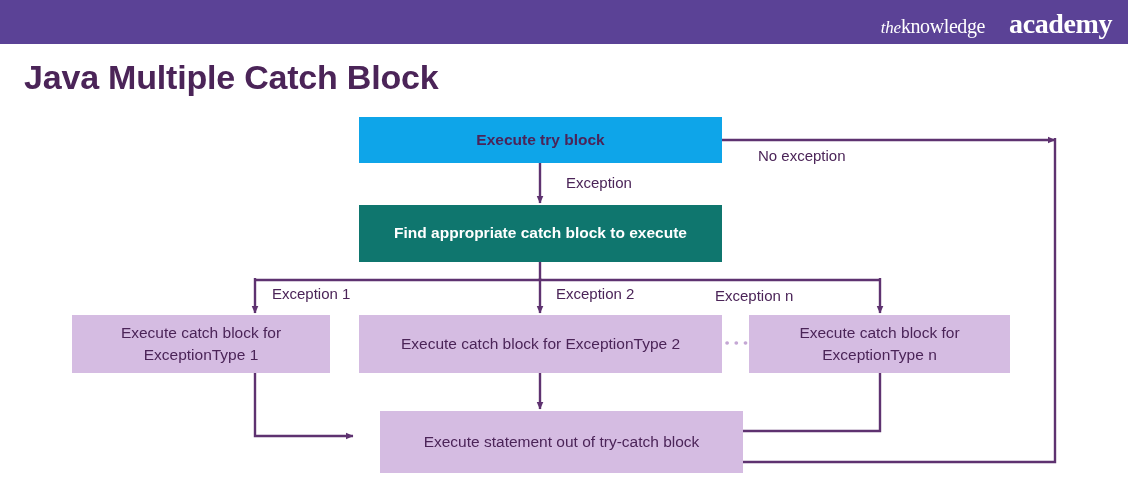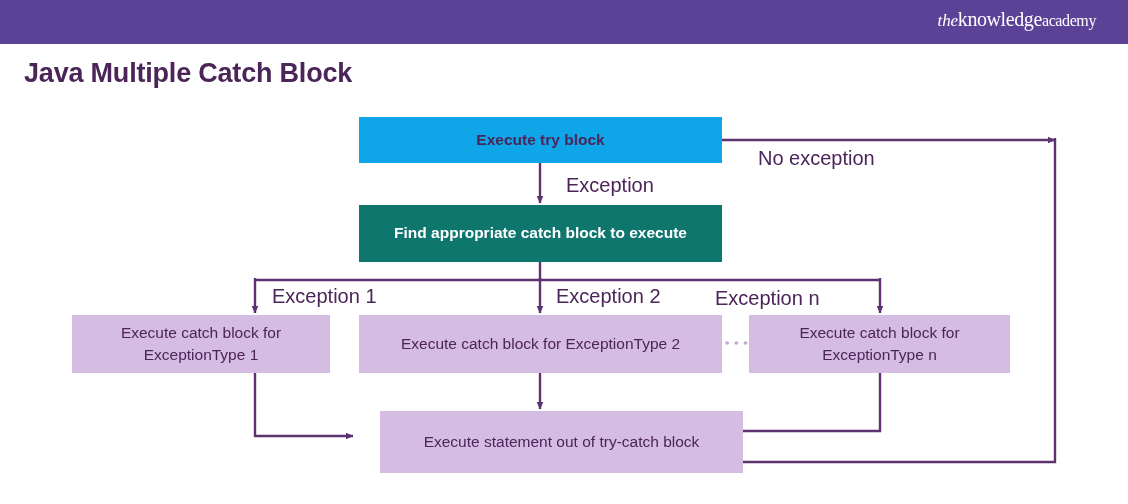--- a/index.html
+++ b/index.html
@@ -19,52 +19,53 @@
 
   
   .header-bar {
     position: absolute;
     left: 0; top: 0;
     width: 1128px; height: 44px;
     background: #5B4296;
   }
   .brand {
     position: absolute;
-    right: 32px;
+    right: 16px;
     top: 8px;
     height: 28px;
     display: flex;
     align-items: baseline;
     color: #ffffff;
     font-family: "Liberation Serif", serif;
     white-space: nowrap;
     justify-content: space-between;
   }
   .brand-the {
     font-style: italic;
     font-size: 17px;
     letter-spacing: -0.2px;
   }
   .brand-knowledge {
     font-size: 20px;
     font-weight: 400;
     letter-spacing: -0.4px;
   }
   .brand-academy {
-    font-size: 16px;
-    font-weight: 400;
+    font-size: 28px;
+    font-weight: 700;
     letter-spacing: -0.4px;
+    margin-left: 24px;
   }
 
   
   .page-title {
     position: absolute;
     left: 24px;
     top: 58px;
-    font-size: 27px;
+    font-size: 34px;
     font-weight: 700;
     color: #4B2458;
     letter-spacing: -0.2px;
     white-space: nowrap;
   }
 
   
   .chart {
     position: absolute;
     left: 0; top: 0;
@@ -98,21 +99,21 @@
     font-weight: 600;
   }
   .node-catch, .node-out {
     background: #D5BCE2;
     color: #4B2458;
     font-weight: 500;
   }
 
   .edge-label {
     position: absolute;
-    font-size: 20px;
+    font-size: 15px;
     color: #4B2458;
     font-weight: 500;
     white-space: nowrap;
     z-index: 3;
   }
 </style>
 </head>
 <body>
 
 <div id="page">

